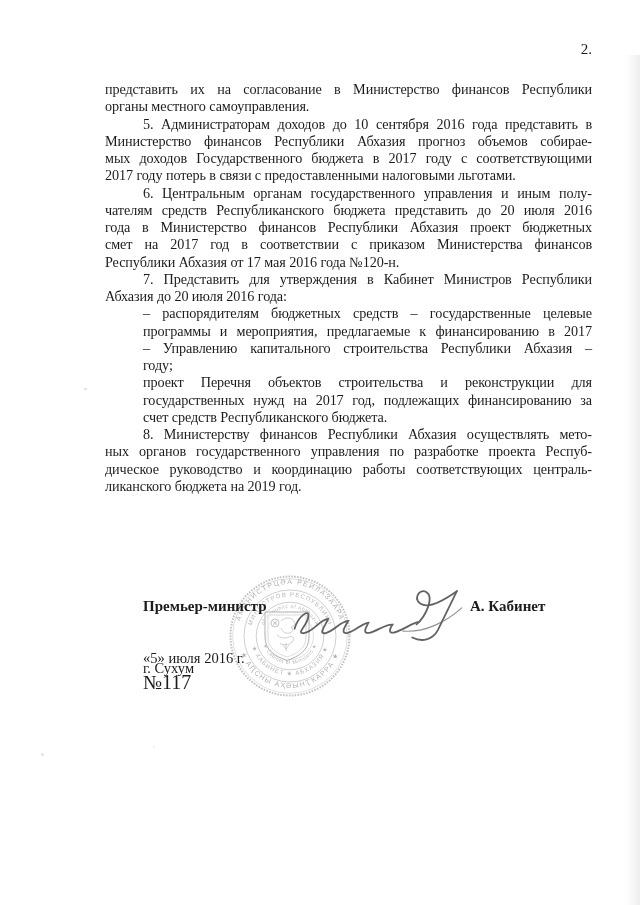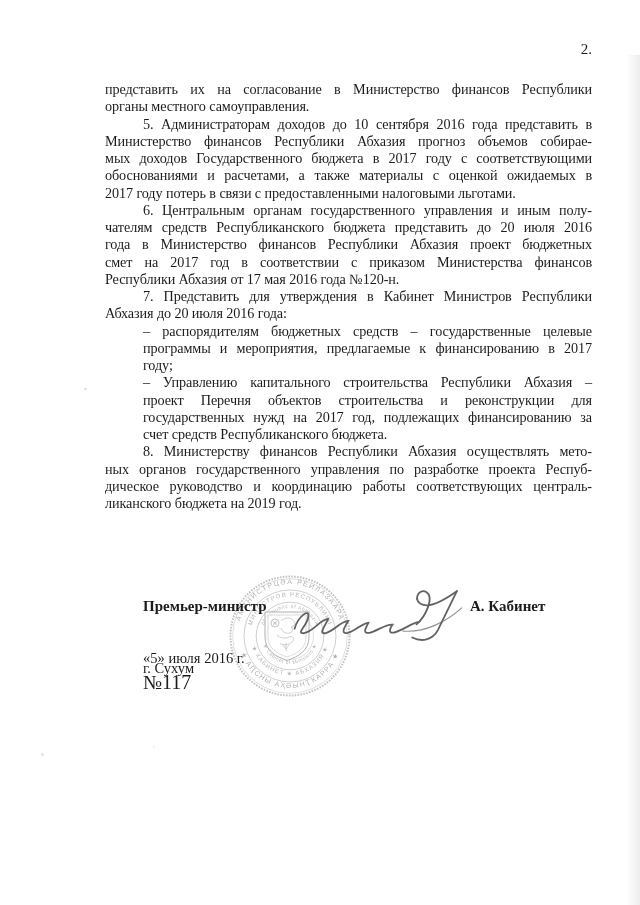--- a/index.html
+++ b/index.html
@@ -57,21 +57,20 @@
 
 
       <div class="line last">органы местного самоуправления.</div>
 
       <div class="line first">5. Администраторам доходов до 10 сентября 2016 года представить в</div>
 
       <div class="line">Министерство финансов Республики Абхазия прогноз объемов собирае-</div>
 
       <div class="line">мых доходов Государственного бюджета в 2017 году с соответствующими</div>
 
-      <div class="line">обоснованиями и расчетами, а также материалы с оценкой ожидаемых в</div>
 
       <div class="line last">2017 году потерь в связи с предоставленными налоговыми льготами.</div>
 
       <div class="line first">6. Центральным органам государственного управления и иным полу-</div>
 
       <div class="line">чателям средств Республиканского бюджета представить до 20 июля 2016</div>
 
       <div class="line">года в Министерство финансов Республики Абхазия проект бюджетных</div>
 
       <div class="line">смет на 2017 год в соответствии с приказом Министерства финансов</div>
@@ -79,23 +78,23 @@
       <div class="line last">Республики Абхазия от 17 мая 2016 года №120-н.</div>
 
       <div class="line first">7. Представить для утверждения в Кабинет Министров Республики</div>
 
       <div class="line last">Абхазия до 20 июля 2016 года:</div>
 
       <div class="line list">– распорядителям бюджетных средств – государственные целевые</div>
 
       <div class="line list">программы и мероприятия, предлагаемые к финансированию в 2017</div>
 
+      <div class="line list">– Управлению капитального строительства Республики Абхазия –</div>
+
       <div class="line list last">году;</div>
-
-      <div class="line list">– Управлению капитального строительства Республики Абхазия –</div>
 
       <div class="line list">проект Перечня объектов строительства и реконструкции для</div>
 
       <div class="line list">государственных нужд на 2017 год, подлежащих финансированию за</div>
 
       <div class="line list last">счет средств Республиканского бюджета.</div>
 
       <div class="line first">8. Министерству финансов Республики Абхазия осуществлять мето-</div>
 
       <div class="line">ных органов государственного управления по разработке проекта Респуб-</div>

